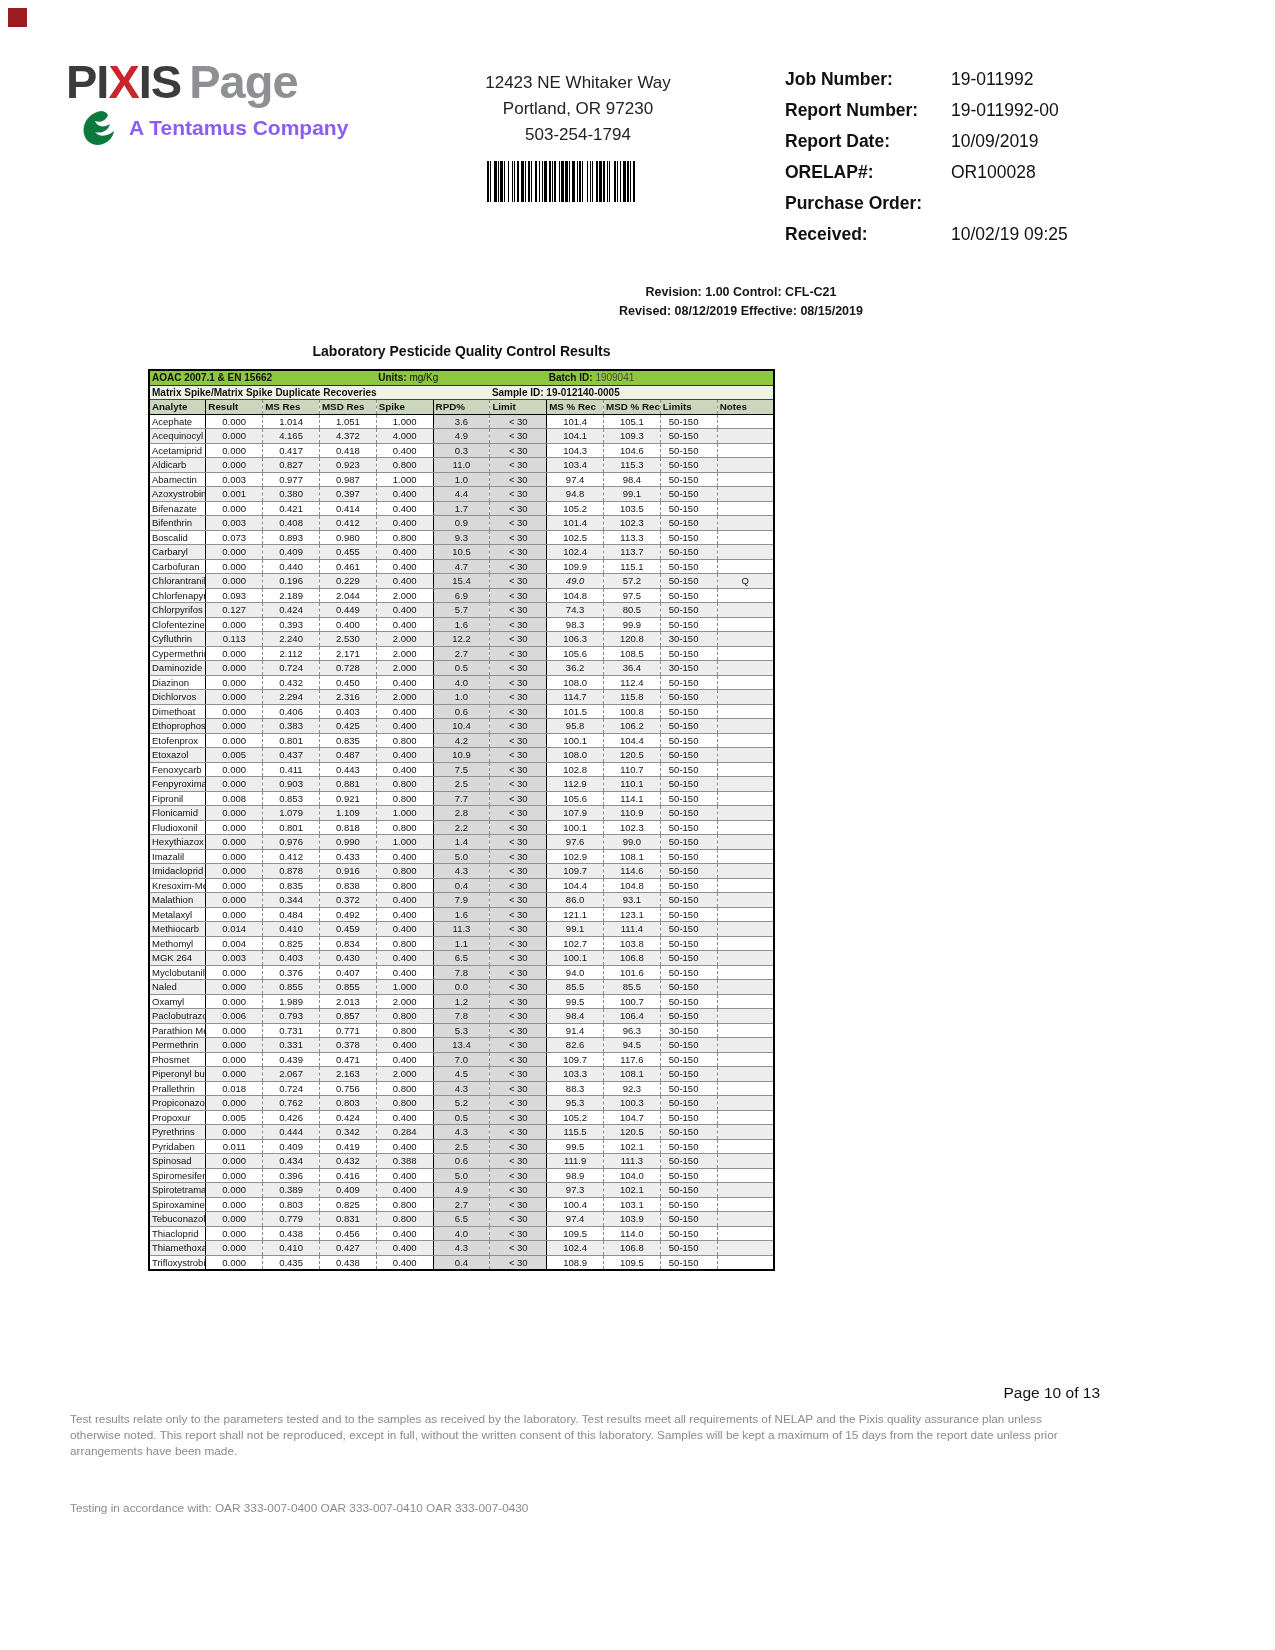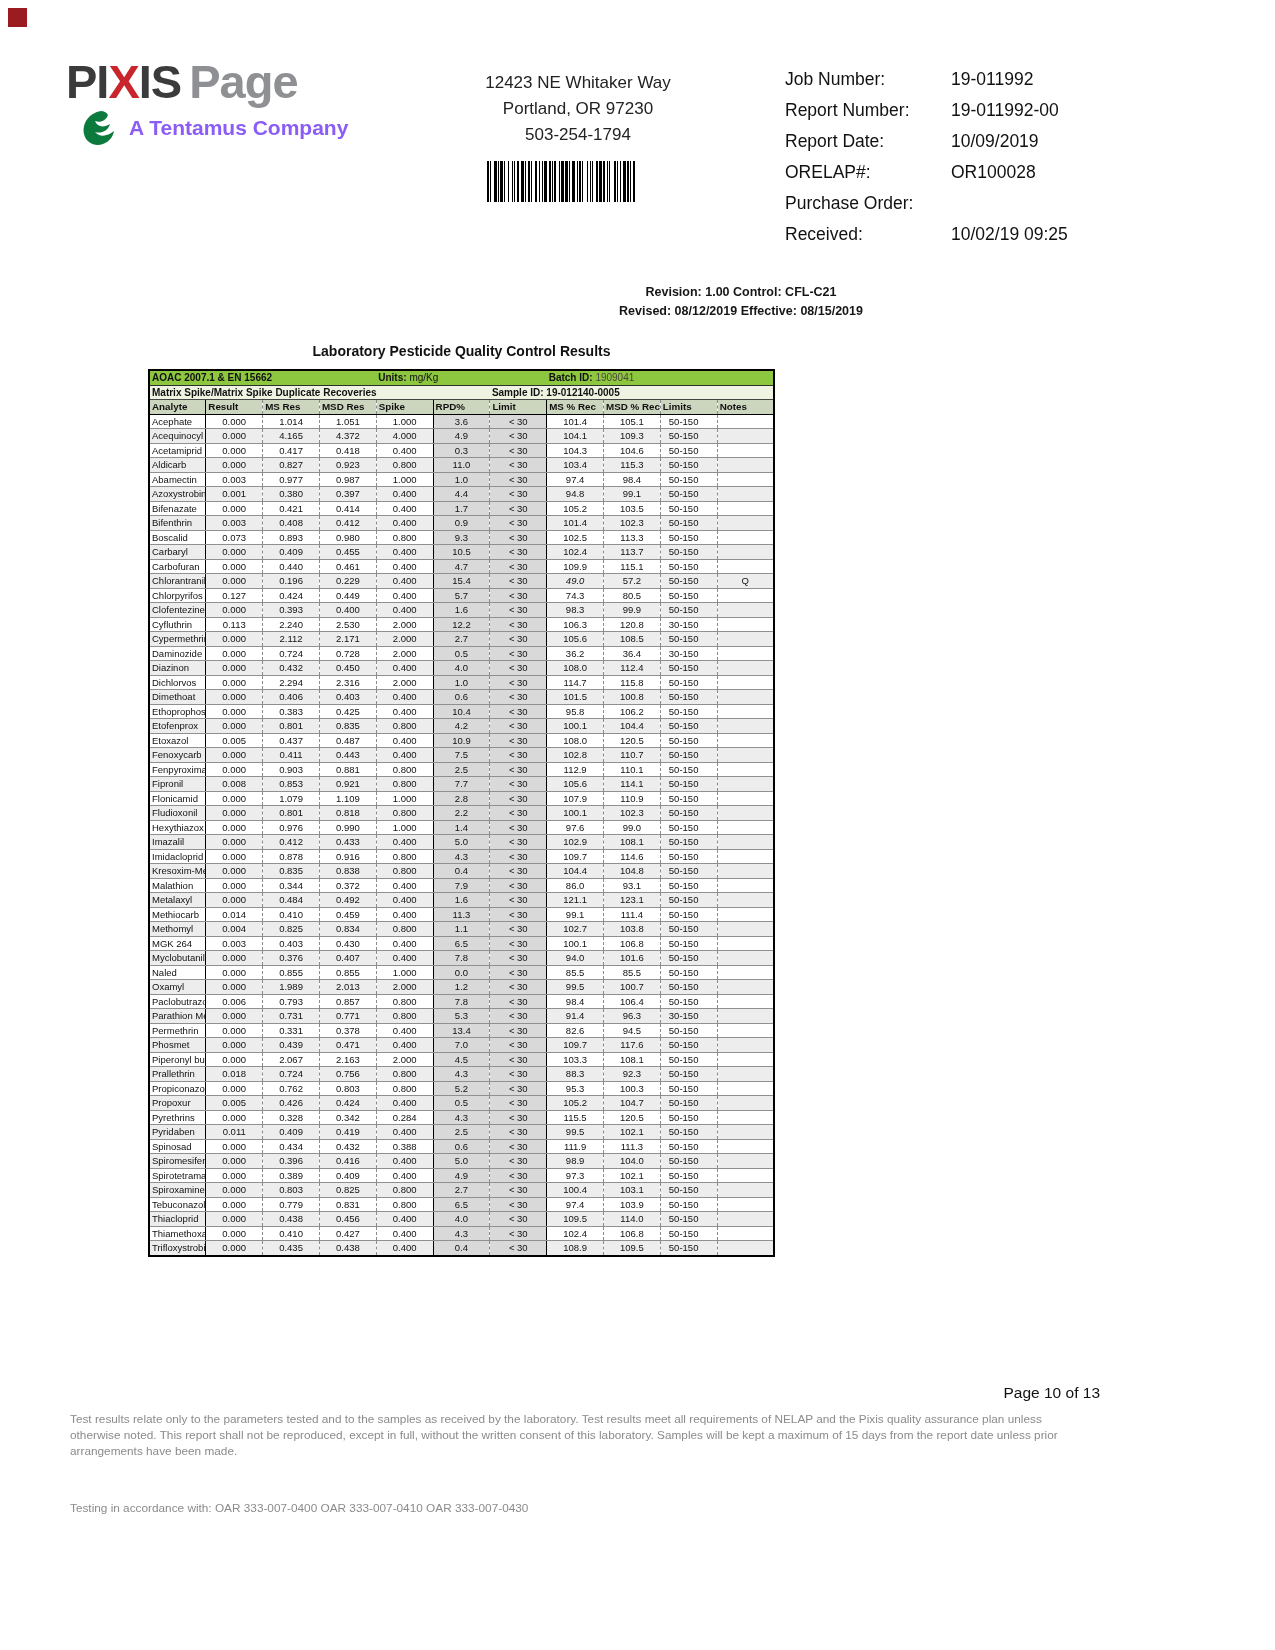--- a/index.html
+++ b/index.html
@@ -15,21 +15,21 @@
   .logo-sub{display:flex;align-items:center;margin-top:0;margin-left:14px;}
   .leaf{width:40px;height:40px;margin-right:9px;}
   .tagline{font-size:21px;font-weight:bold;color:#8b5cf6;}
 
   .address{position:absolute;left:438px;top:70px;width:280px;text-align:center;
            font-size:17px;line-height:26px;color:#222;}
   .barcode{position:absolute;left:487px;top:161px;width:152px;height:41px;}
 
   .info{position:absolute;left:785px;top:68px;display:grid;
         grid-template-columns:166px auto;row-gap:9px;font-size:17.5px;line-height:22px;}
-  .info .lbl{font-weight:normal;}
+  .info .lbl{font-weight:bold;}
 
   .revision{position:absolute;left:541px;top:283px;width:400px;text-align:center;
             font-size:12.5px;font-weight:600;line-height:19px;color:#161616;}
 
   .tbl-title{position:absolute;left:148px;top:343px;width:627px;text-align:center;
              font-weight:bold;font-size:14px;color:#111;}
 
   table.qc{position:absolute;left:148px;top:369px;width:627px;border-collapse:collapse;
            table-layout:fixed;font-size:9.5px;color:#111;border:2px solid #000;}
   .qc td,.qc th{padding:0 2px;height:13.5px;line-height:11px;overflow:hidden;
@@ -395,20 +395,39 @@
           <td class="b-dash">
             <div class="limwrap">
               <span>50</span>
               <span>-</span>
               <span>150</span>
             </div>
           </td>
           <td class="b-dash note-cell">Q</td>
         </tr>
         <tr>
+          <td class="c-analyte">Chlorfenapyr</td>
+          <td class="b-solid">0.093</td>
+          <td class="b-dash">2.189</td>
+          <td class="b-dash">2.044</td>
+          <td class="b-dash">2.000</td>
+          <td class="b-solid shade">6.9</td>
+          <td class="b-dash shade">&lt; 30</td>
+          <td class="b-solid">104.8</td>
+          <td class="b-dash">97.5</td>
+          <td class="b-dash">
+            <div class="limwrap">
+              <span>50</span>
+              <span>-</span>
+              <span>150</span>
+            </div>
+          </td>
+          <td class="b-dash note-cell"></td>
+        </tr>
+        <tr>
           <td class="c-analyte">Chlorpyrifos</td>
           <td class="b-solid">0.127</td>
           <td class="b-dash">0.424</td>
           <td class="b-dash">0.449</td>
           <td class="b-dash">0.400</td>
           <td class="b-solid shade">5.7</td>
           <td class="b-dash shade">&lt; 30</td>
           <td class="b-solid">74.3</td>
           <td class="b-dash">80.5</td>
           <td class="b-dash">
@@ -1081,21 +1100,21 @@
               <span>50</span>
               <span>-</span>
               <span>150</span>
             </div>
           </td>
           <td class="b-dash note-cell"></td>
         </tr>
         <tr>
           <td class="c-analyte">Pyrethrins</td>
           <td class="b-solid">0.000</td>
-          <td class="b-dash">0.328</td>
+          <td class="b-dash">0.444</td>
           <td class="b-dash">0.342</td>
           <td class="b-dash">0.284</td>
           <td class="b-solid shade">4.3</td>
           <td class="b-dash shade">&lt; 30</td>
           <td class="b-solid">115.5</td>
           <td class="b-dash">120.5</td>
           <td class="b-dash">
             <div class="limwrap">
               <span>50</span>
               <span>-</span>

